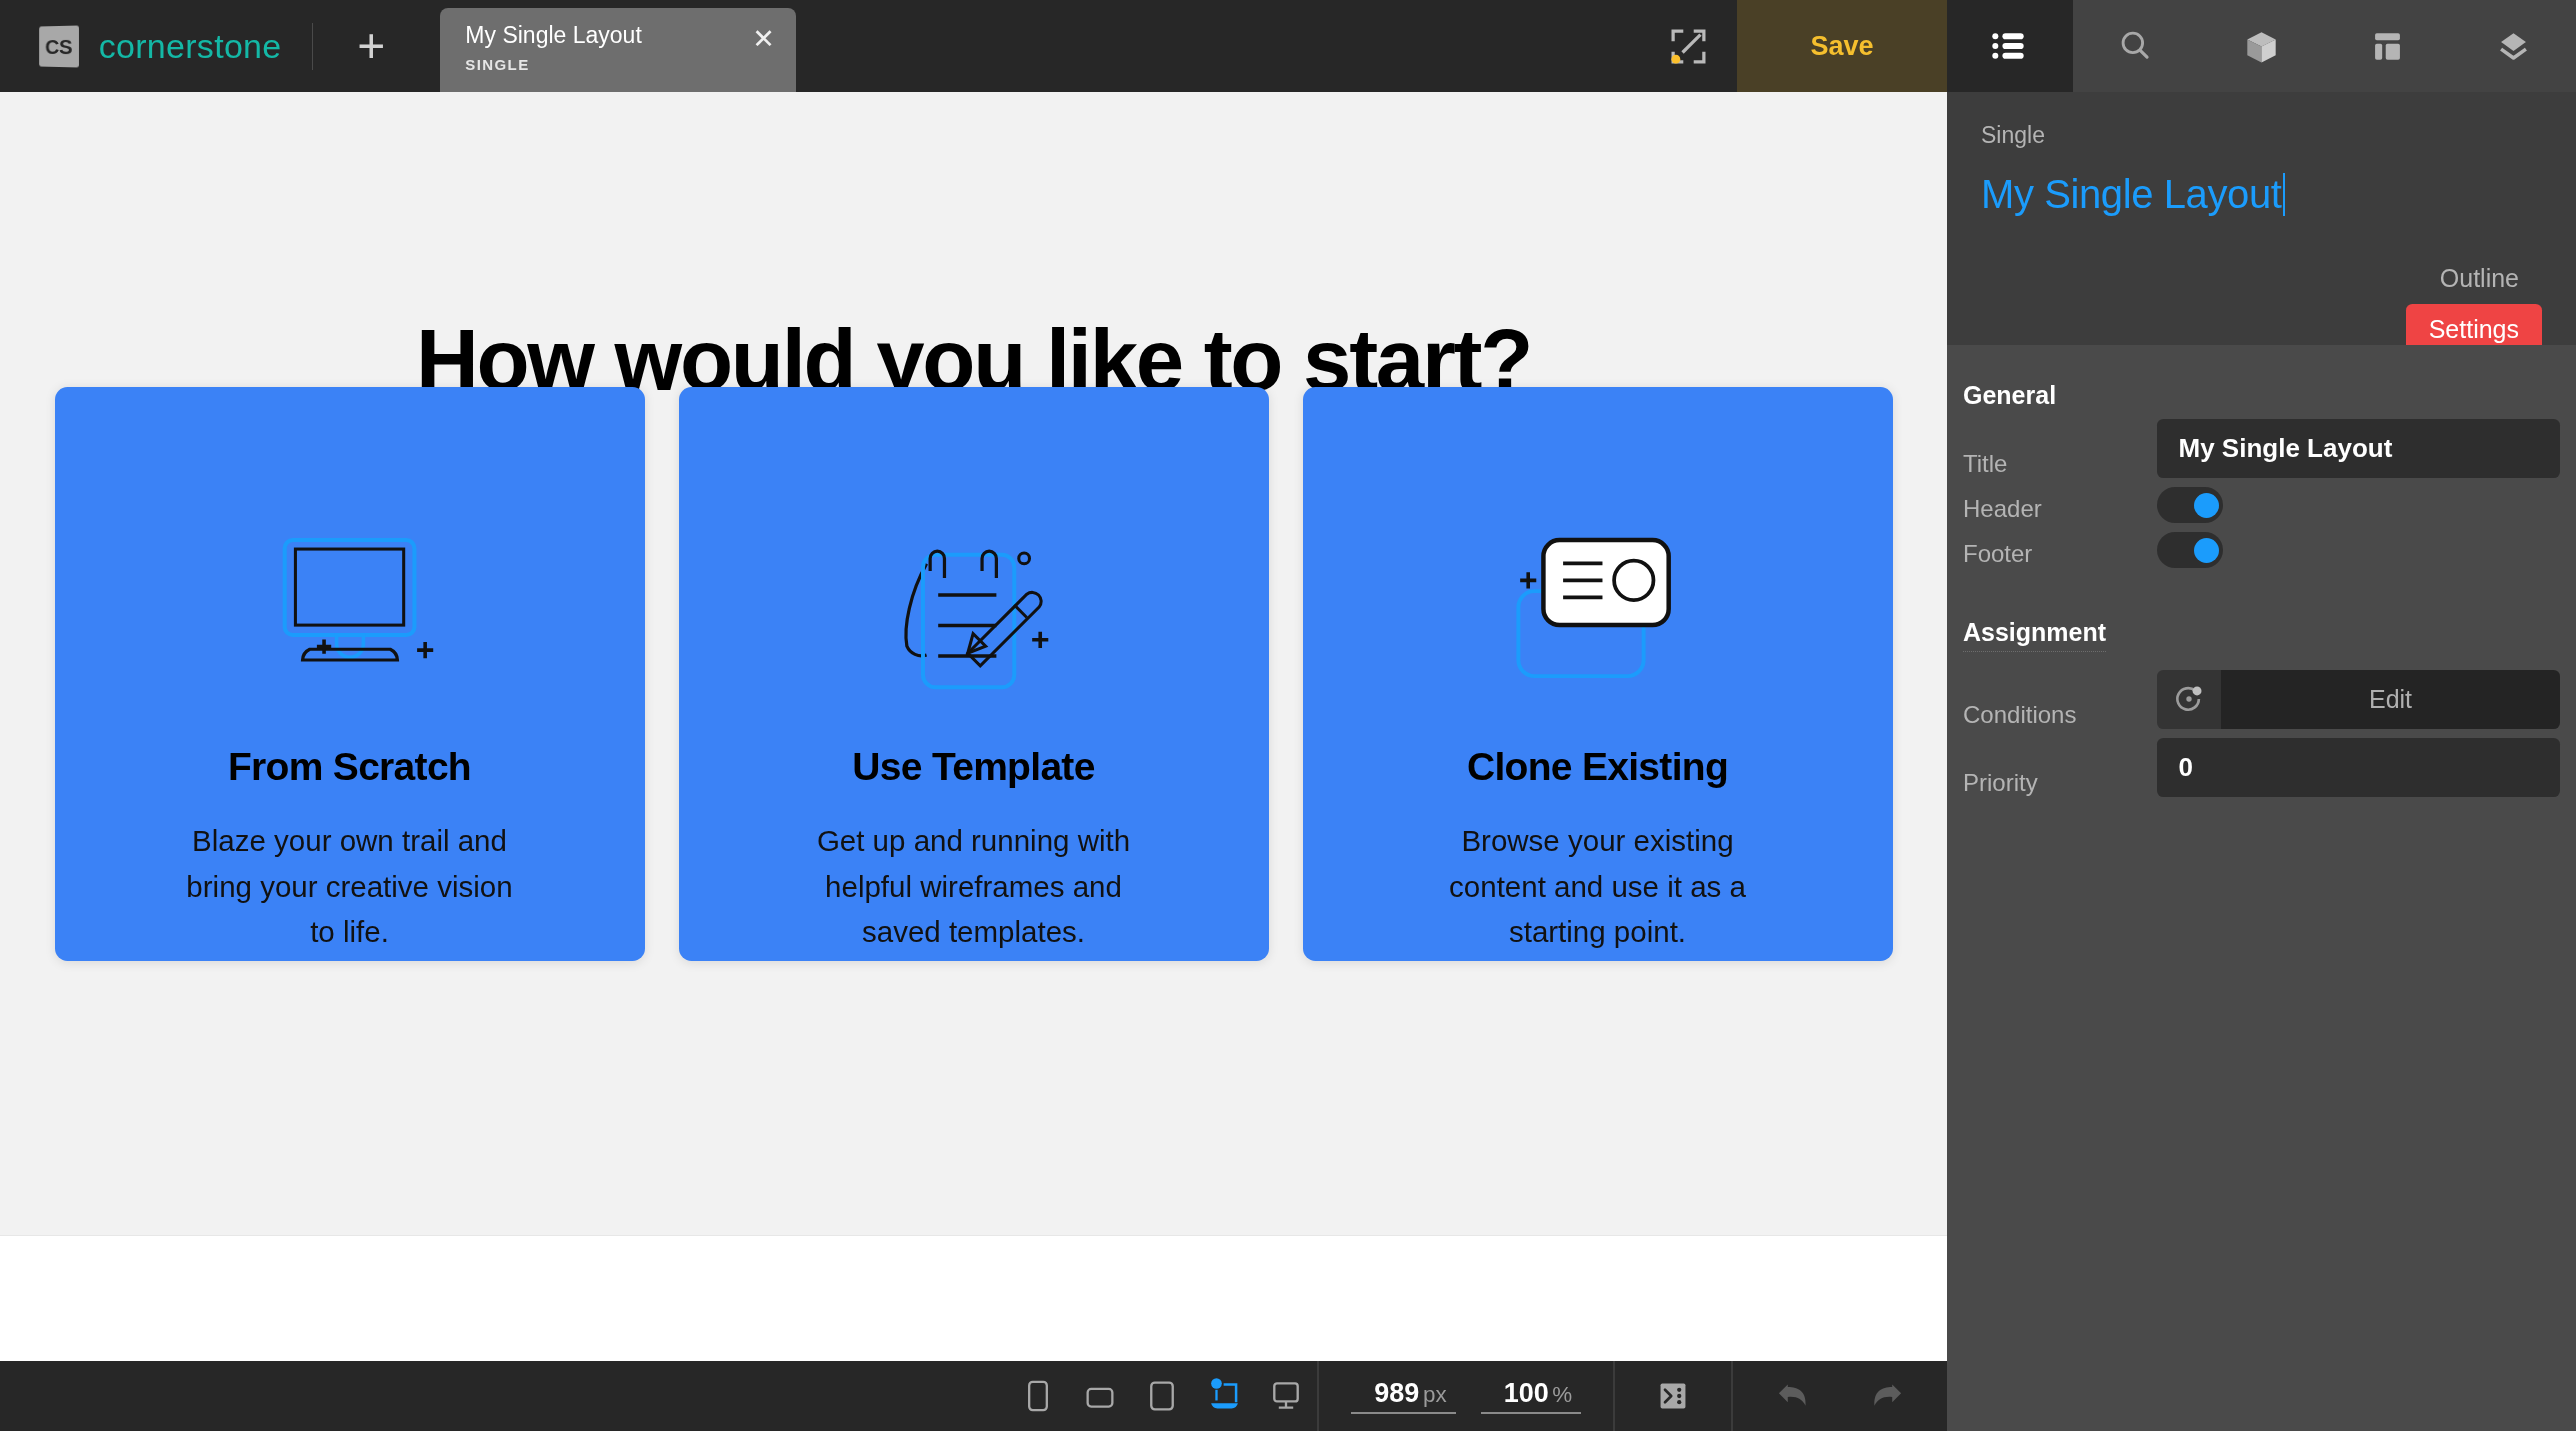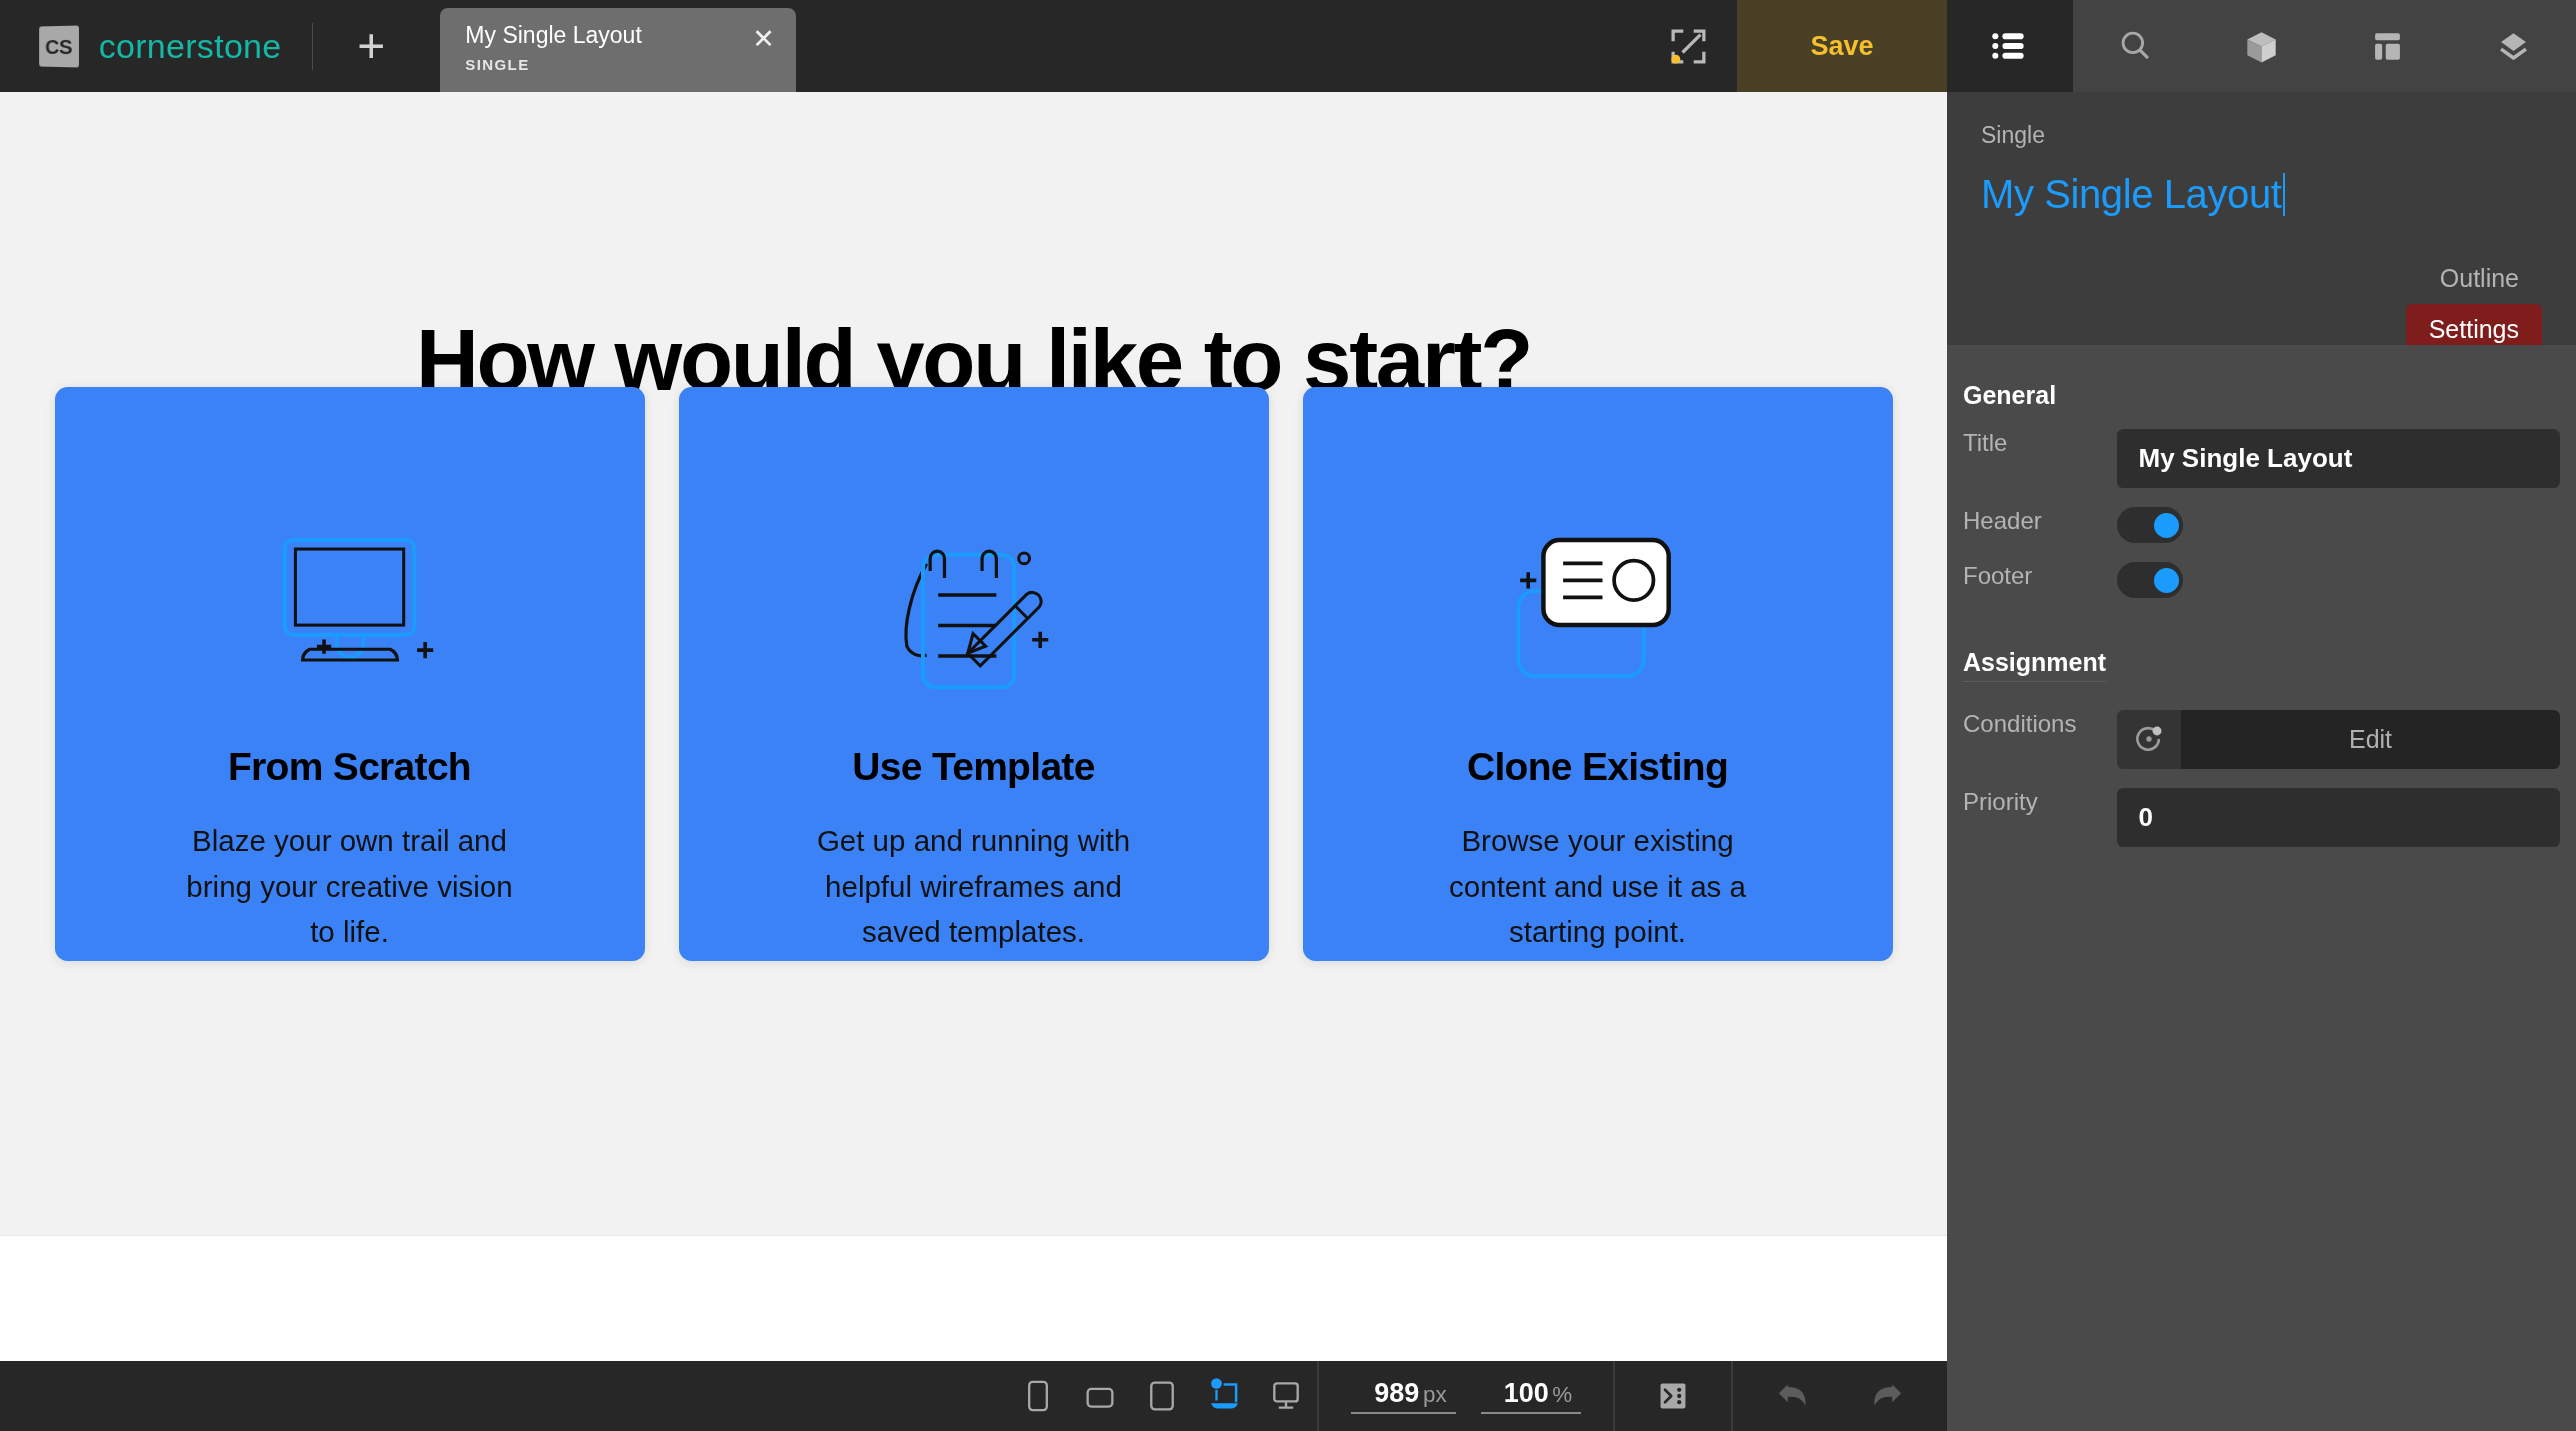--- a/index.html
+++ b/index.html
@@ -121,25 +121,25 @@
     color:#1b9cfc; font-size:40px; margin-top:23px; letter-spacing:-0.4px;
     display:flex; align-items:center;
   }
   .caret {
     display:inline-block; width:1.8px; height:43px; background:#1b9cfc; margin-left:1.8px;
   }
   .tabs { display:flex; align-items:flex-end; margin-top:36px; height:54px;flex-direction:column; }
   .ptab {
     padding:10.7px 23px 11.6px 23px; font-size:25px; color:#b4b4b4; border-radius:6.3px 6.3px 0 0;
   }
-  .ptab.active { background:#7f1d1d; color:#fff; }
+  .ptab.active { background:#ef4444; color:#fff; }
   .panel-scroll { background:#4a4a4a; position:absolute; top:345px; left:0; right:0; bottom:0; padding:36px 16px; }
   .sec-head { color:#fff; font-size:25px; font-weight:bold; margin-bottom:9px; }
   .sec-head.dotted { border-bottom:1.8px dotted #6d6d6d; padding-bottom:3.6px; display:inline-block; }
-  .row { display:flex; align-items:flex-start; margin-top:19px; }
+  .row { display:flex; align-items:flex-end; margin-top:9px;gap:40px; }
   .row-label { width:154px; color:#b4b4b4; font-size:24px; }
   .input {
     flex:1; background:#2e2e2e; border-radius:6.3px; height:59px;
     display:flex; align-items:center; padding:0 21.5px;
     color:#fff; font-size:26px; font-weight:bold;
   }
   .toggle {
     width:66px; height:36px; background:#2e2e2e; border-radius:18px;
     display:flex; align-items:center; justify-content:flex-end; padding:0 4.5px;
   }

